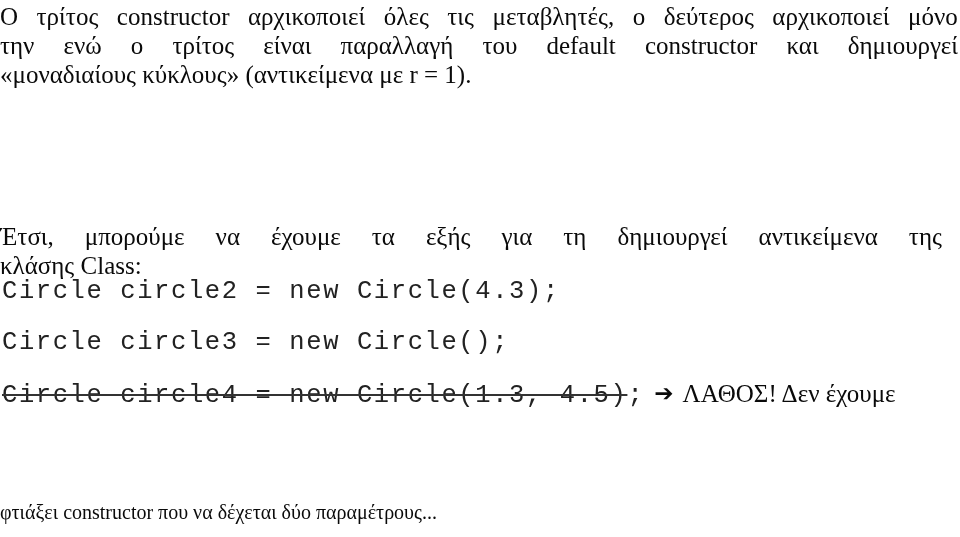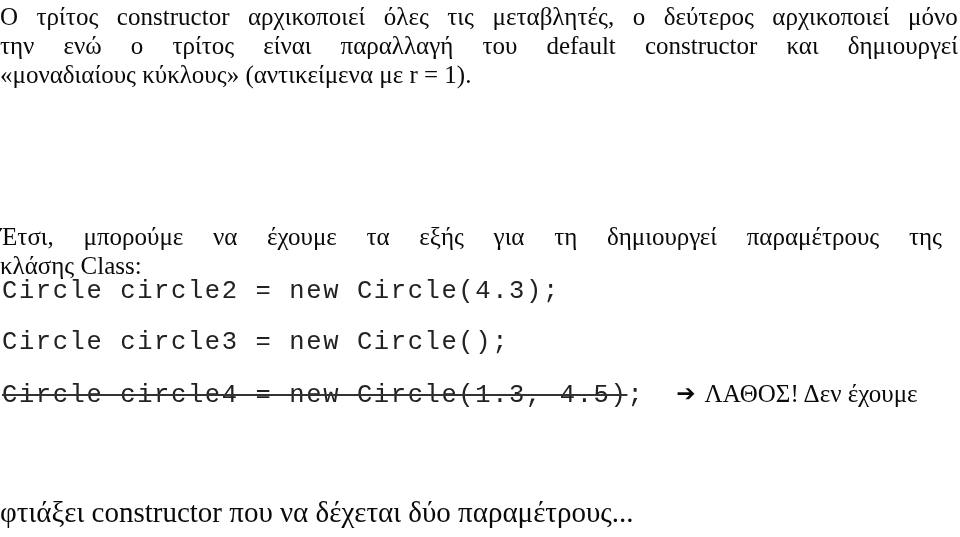--- a/index.html
+++ b/index.html
@@ -84,39 +84,39 @@
   }
   .code-line .tail {
     display: inline;
   }
   .annotation {
     display: inline;
     font-family: "Liberation Serif", "DejaVu Serif", serif;
     font-size: 25px;
     letter-spacing: 0px;
     color: #0a0a0a;
-    margin-left: 32px;
+    margin-left: 10px;
   }
   .annotation .arrow-glyph {
     font-family: "DejaVu Sans", sans-serif;
     font-weight: bold;
     font-size: 23px;
     margin-right: 9px;
     display: inline-block;
     transform: translateY(-1px);
   }
 
   
   #para-closing {
     position: absolute;
     left: 0;
     top: 497px;
     width: 940px;
     font-family: "Liberation Serif", "DejaVu Serif", serif;
-    font-size: 29px;
+    font-size: 20px;
     line-height: 30px;
     white-space: nowrap;
     color: #0a0a0a;
   }
 </style>
 </head>
 <body>
 
 <div class="page">
 
@@ -154,21 +154,21 @@
     <span class="line line-1 justified">
         <span>Έτσι,</span>
         <span>μπορούμε</span>
         <span>να</span>
         <span>έχουμε</span>
         <span>τα</span>
         <span>εξής</span>
         <span>για</span>
         <span>τη</span>
         <span>δημιουργεί</span>
-        <span>παραμέτρους</span>
+        <span>αντικείμενα</span>
         <span>της</span>
       </span>
     <span class="line line-2">κλάσης Class:</span>
   </div>
 
   <div class="code-block" id="code-block">
 
 
     <div class="code-line">
       <span class="code-text">Circle circle2 = new Circle(4.3);</span>

